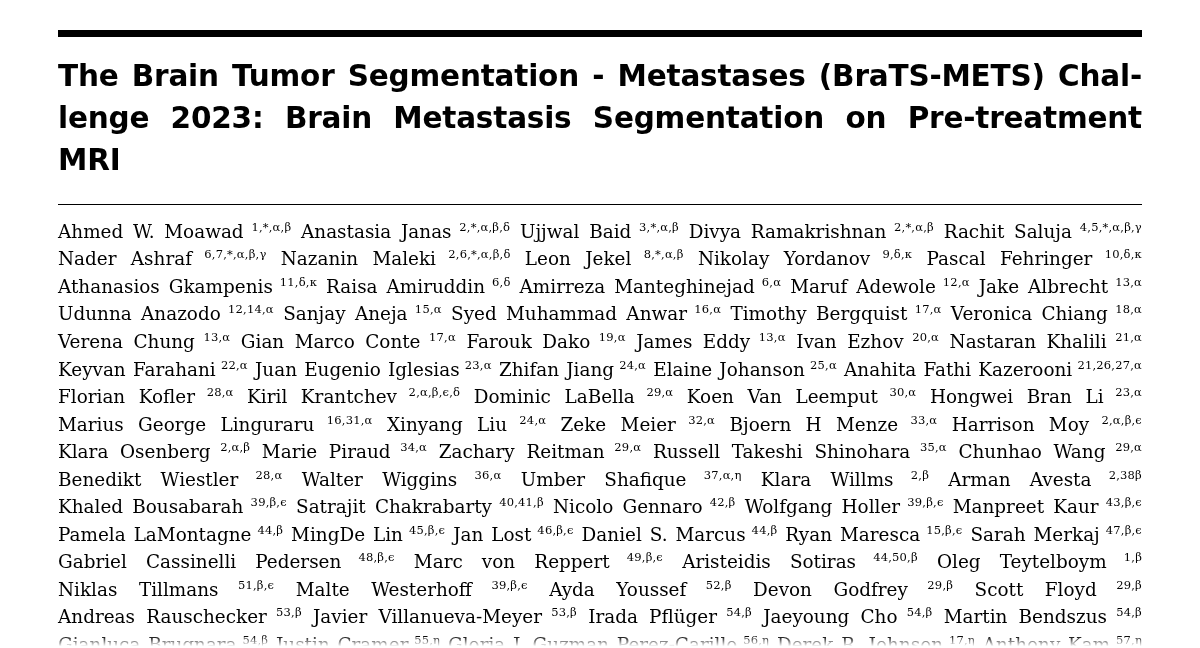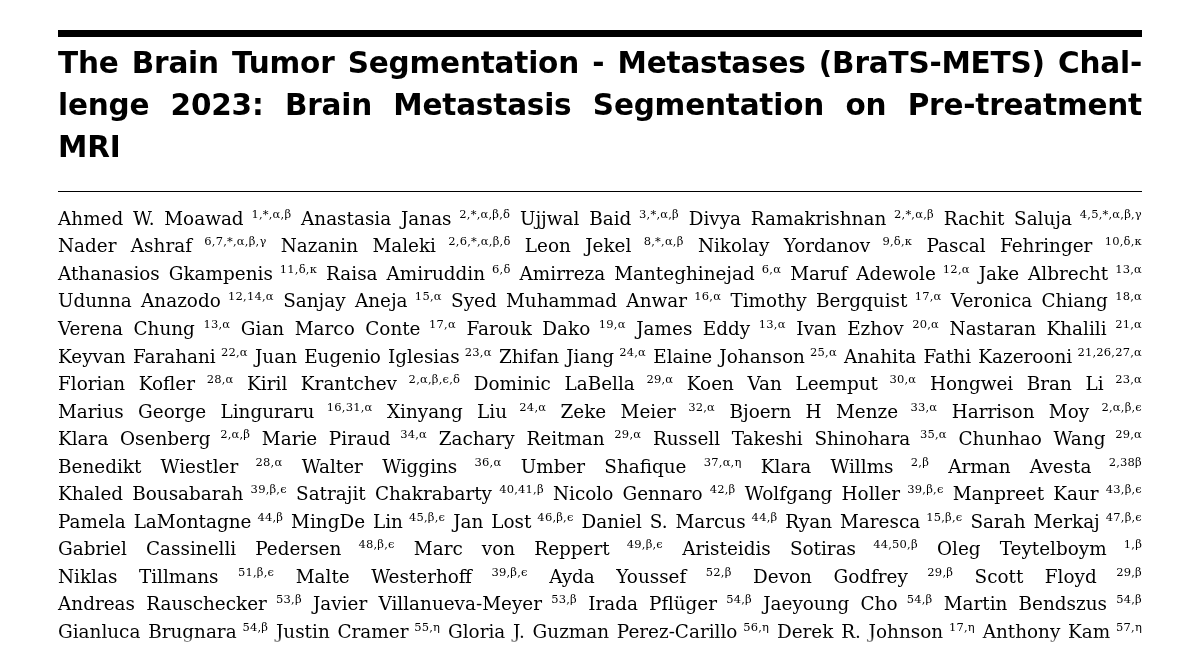--- a/index.html
+++ b/index.html
@@ -29,21 +29,21 @@
     top: 0;
     width: 1084px;
   }
   .rule-top {
     margin-top: 30px;
     height: 7px;
     background: #000000;
     width: 1084px;
   }
   .title {
-    margin-top: 6px;
+    margin-top: 19px;
     font-family: "DejaVu Sans", sans-serif;
     font-weight: bold;
     font-size: 29.5px;
     line-height: 1.42;
     letter-spacing: -0.2px;
     text-align: justify;
     text-align-last: justify;
     word-spacing: 1px;
     color: #000000;
   }

